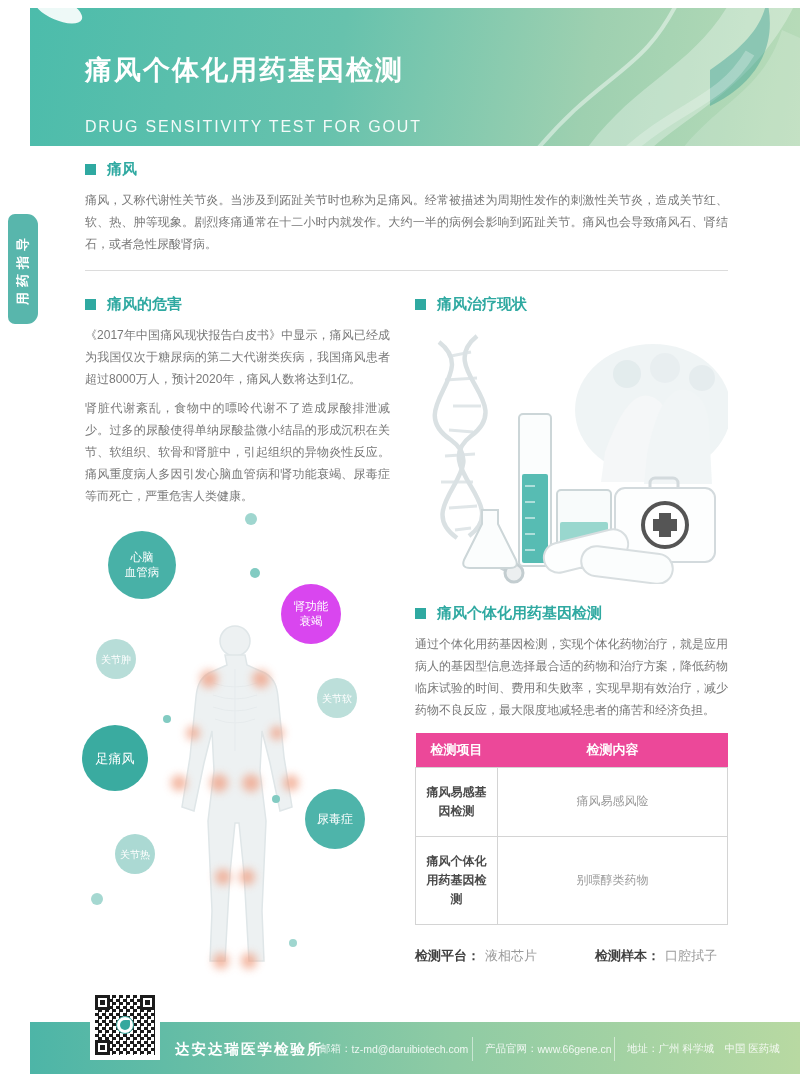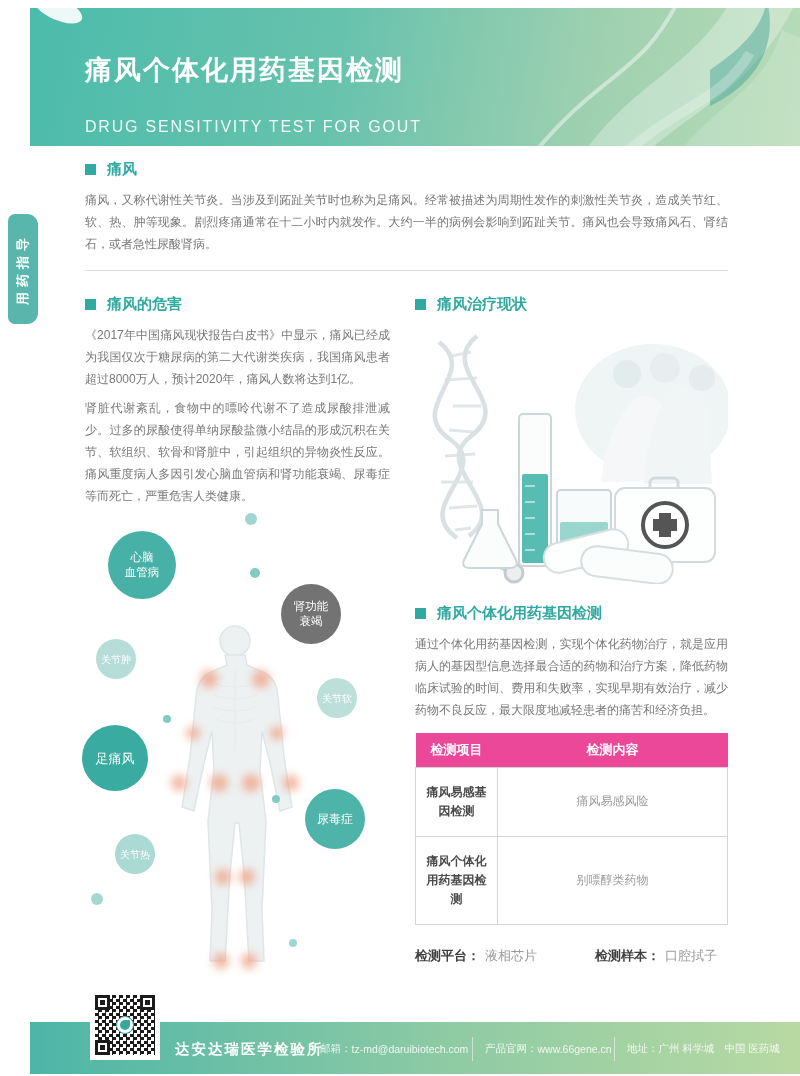--- a/index.html
+++ b/index.html
@@ -33,21 +33,21 @@
   .sep { border:none; border-top:1px solid #dcdcdc; margin-top:15px; }
   .cols { display:flex; margin-top:24px; }
   .col-l { width:305px; }
   .col-r { width:313px; margin-left:25px; }
 
   
   .body-illus { position:relative; height:495px; margin-top:2px; }
   .bubble { position:absolute; border-radius:50%; color:#fff; display:flex; align-items:center;
     justify-content:center; text-align:center; white-space:pre-line; line-height:15px; }
   .b1 { left:23px;  top:22px;  width:68px; height:68px; background:#48b1a7; font-size:11.5px; }
-  .b2 { left:196px; top:75px;  width:60px; height:60px; background:#737373; font-size:11.5px; }
+  .b2 { left:196px; top:75px;  width:60px; height:60px; background:#d946ef; font-size:11.5px; }
   .b3 { left:11px;  top:130px; width:40px; height:40px; background:#b7ddd8; font-size:10px; }
   .b4 { left:232px; top:169px; width:40px; height:40px; background:#bcdfda; font-size:10px; }
   .b5 { left:-3px;  top:216px; width:66px; height:66px; background:#3aaba0; font-size:13px; }
   .b6 { left:220px; top:280px; width:60px; height:60px; background:#4eb4aa; font-size:12px; }
   .b7 { left:30px;  top:325px; width:40px; height:40px; background:#abd9d3; font-size:10px; }
   .dot { position:absolute; border-radius:50%; background:#82cbc2; }
   .d0 { left:160px; top:4px;   width:12px; height:12px; background:#9fd6cf; }
   .d1 { left:165px; top:59px;  width:10px; height:10px; }
   .d2 { left:78px;  top:206px; width:8px;  height:8px; }
   .d3 { left:187px; top:286px; width:8px;  height:8px; }

